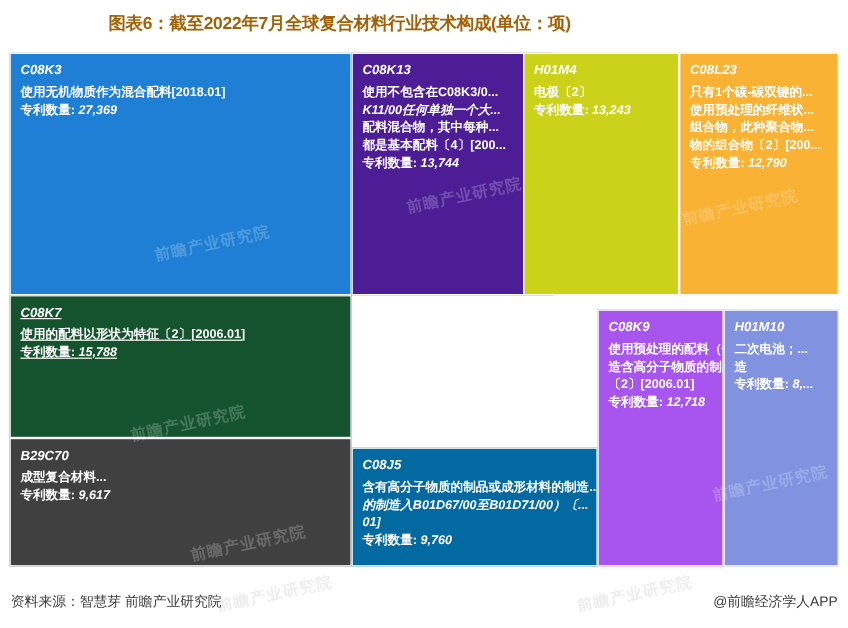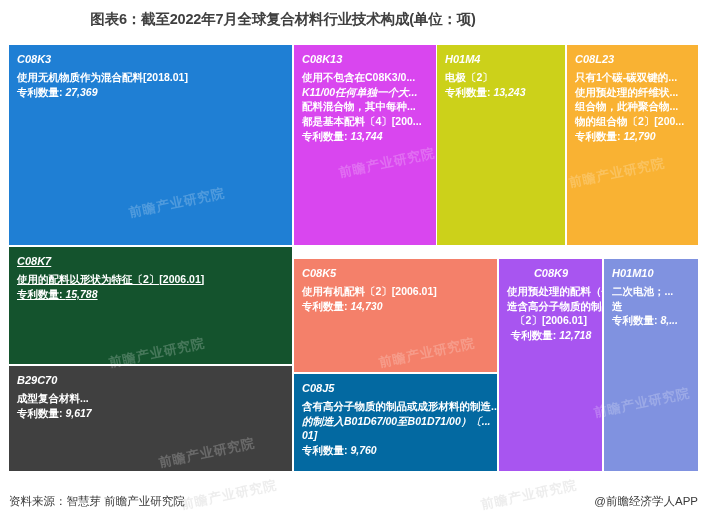--- a/index.html
+++ b/index.html
@@ -15,21 +15,21 @@
     position: relative;
   }
   #chart-title {
     position: absolute;
     top: 10px;
     left: 0;
     width: 566px;
     text-align: center;
     font-size: 14.5px;
     font-weight: bold;
-    color: #404040;
+    color: #a16207;
     letter-spacing: -0.2px;
     white-space: nowrap;
   }
   #treemap {
     position: absolute;
     left: 8px;
     top: 44px;
     width: 691px;
     height: 428px;
   }
@@ -102,21 +102,21 @@
 <div id="chart-title">图表6：截至2022年7月全球复合材料行业技术构成(单位：项)</div>
 
 <div id="treemap">
 
   <div class="tile" style="left:0px; top:0px; width:285px; height:202px; background:#1f7fd4;">
     <span class="code">C08K3</span>
     <span class="desc">使用无机物质作为混合配料[2018.01]</span>
     <span class="count"><span>专利数量: </span><b>27,369</b></span>
   </div>
 
-  <div class="tile" style="left:285px; top:0px; width:168px; height:202px; background:#d946ef;">
+  <div class="tile" style="left:285px; top:0px; width:168px; height:202px; background:#4c1d95;">
     <span class="code">C08K13</span>
     <span class="desc">使用不包含在C08K3/0...</span>
     <span class="desc ital">K11/00任何单独一个大...</span>
     <span class="desc">配料混合物，其中每种...</span>
     <span class="desc">都是基本配料〔4〕[200...</span>
     <span class="count"><span>专利数量: </span><b>13,744</b></span>
   </div>
 
   <div class="tile" style="left:428px; top:0px; width:130px; height:202px; background:#ccd11a;">
     <span class="code">H01M4</span>
@@ -138,37 +138,30 @@
     <span class="desc">使用的配料以形状为特征〔2〕[2006.01]</span>
     <span class="count"><span>专利数量: </span><b>15,788</b></span>
   </div>
 
   <div class="tile" style="left:0px; top:321px; width:285px; height:107px; background:#404040;">
     <span class="code">B29C70</span>
     <span class="desc">成型复合材料...</span>
     <span class="count"><span>专利数量: </span><b>9,617</b></span>
   </div>
 
-  <div class="tile" style="left:285px; top:214px; width:205px; height:115px; background:#f4806a;">
-    <span class="code">C08K5</span>
-    <span class="desc">使用有机配料〔2〕[2006.01]</span>
-    <span class="desc"></span>
-    <span class="desc ital"></span>
-    <span class="count"><span>专利数量: </span><b>14,730</b></span>
-  </div>
 
   <div class="tile" style="left:285px; top:329px; width:205px; height:99px; background:#0369a1;">
     <span class="code">C08J5</span>
     <span class="desc">含有高分子物质的制品或成形材料的制造...</span>
     <span class="desc ital">的制造入B01D67/00至B01D71/00）〔...</span>
     <span class="desc ital">01]</span>
     <span class="count"><span>专利数量: </span><b>9,760</b></span>
   </div>
 
-  <div class="tile" style="left:490px; top:214px; width:105px; height:214px; background:#a855f0;text-align:center;">
+  <div class="tile" style="left:490px; top:214px; width:105px; height:214px; background:#a855f0;">
     <span class="code">C08K9</span>
     <span class="desc">使用预处理的配料（使用预处理的纤维状...</span>
     <span class="desc">造含高分子物质的制品或成形材料入C08...</span>
     <span class="desc">〔2〕[2006.01]</span>
     <span class="desc"></span>
     <span class="desc ital"></span>
     <span class="count"><span>专利数量: </span><b>12,718</b></span>
   </div>
 
   <div class="tile" style="left:595px; top:214px; width:96px; height:214px; background:#8092e0;">

